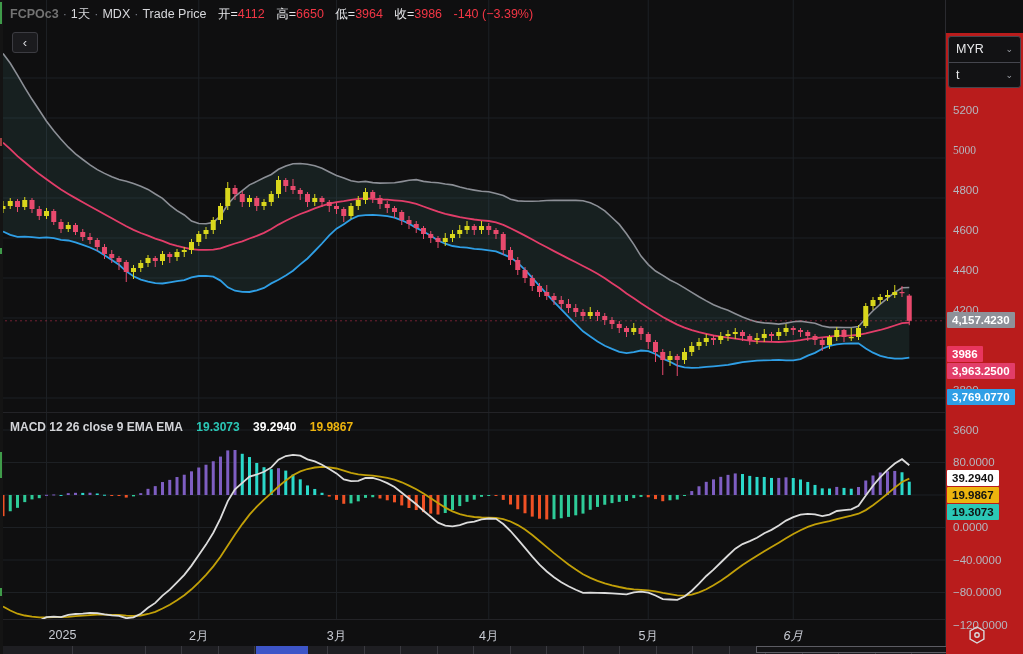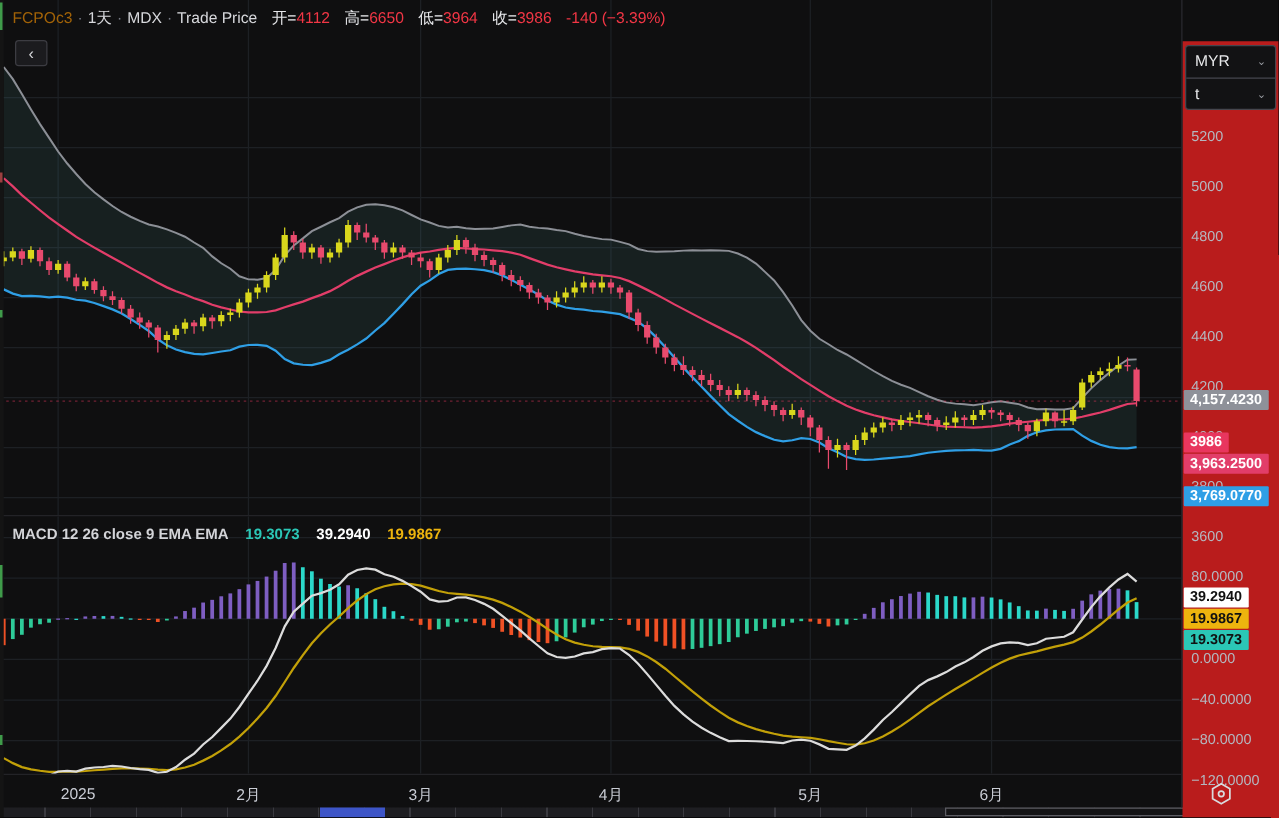--- a/index.html
+++ b/index.html
@@ -10,21 +10,21 @@
   .abs{position:absolute;}
   
   #left-strip{left:0;top:0;width:3px;height:654px;background:#141414;z-index:30;}
   .speck{position:absolute;left:0;width:2px;}
   
   #header-row{left:10px;top:6px;z-index:40;font-size:12.5px;white-space:nowrap;}
   #header-row .dot{color:#787b86;margin:0 4px;}
   #header-row .lbl{color:#e6e7ea;margin-left:8px;}
   #header-row .val{color:#f23645;}
   #header-row .chg{color:#f23645;margin-left:8px;}
-  .sym{color:#a16207;font-weight:normal;}
+  .sym{color:#737373;font-weight:bold;}
   #back-btn{left:12px;top:32px;width:26px;height:21px;background:#1b1b1e;border:1px solid #3c3c42;
             border-radius:3px;color:#d7d8dc;font-size:13px;line-height:19px;text-align:center;
             cursor:pointer;z-index:40;}
   #bb-row{left:10px;top:55px;z-index:40;font-size:12px;white-space:nowrap;}
   #bb-row .name{color:#d3d4d8;font-weight:bold;}
   #bb-row .v{margin-left:10px;}
   #macd-row{left:10px;top:420px;z-index:40;font-size:12px;white-space:nowrap;}
   #macd-row .name{color:#d3d4d8;font-weight:bold;}
   #macd-row .v{margin-left:10px;font-weight:bold;}
   
@@ -508,21 +508,21 @@
       <div class="cur-row">
         <span>MYR</span>
         <span class="chev">⌄</span>
       </div>
       <div class="cur-row">
         <span>t</span>
         <span class="chev">⌄</span>
       </div>
     </div>
   <span class="tick" style="top: 71px;">5200</span>
-      <span class="tick" style="top: 111px;">5000</span>
+      <span class="tick" style="top: 111px; font-family: Liberation Serif, serif;">5000</span>
       <span class="tick" style="top: 151px;">4800</span>
       <span class="tick" style="top: 191px;">4600</span>
       <span class="tick" style="top: 231px;">4400</span>
       <span class="tick" style="top: 271px;">4200</span>
       <span class="tick" style="top: 311px;">4000</span>
       <span class="tick" style="top: 351px;">3800</span>
       <span class="tick" style="top: 391px;">3600</span>
       <span class="tick" style="top: 423px;">80.0000</span>
       <span class="tick" style="top: 455.5px;">40.0000</span>
       <span class="tick" style="top: 488px;">0.0000</span>
@@ -537,21 +537,21 @@
       <div class="float-label" style="background: rgb(237, 180, 14); color: rgb(17, 17, 17); top: 454.313px;">19.9867</div>
       <div class="float-label" style="background: rgb(255, 255, 255); color: rgb(17, 17, 17); top: 437.313px;">39.2940</div>
     </div>
 
   <div id="time-axis" class="abs">
       <span class="month" style="left: 46.5px; margin-left: 16px;">2025</span>
       <span class="month" style="left: 198.75px;">2月</span>
       <span class="month" style="left: 336.5px;">3月</span>
       <span class="month" style="left: 488.75px;">4月</span>
       <span class="month" style="left: 648.25px;">5月</span>
-      <span class="month" style="left: 793.25px;">6月</span>
+      <span class="month" style="left: 793.25px; font-style: italic;">6月</span>
     </div>
 
   <div id="bottom-strip" class="abs">
     <div id="active-seg"></div>
     <div id="range-box"></div>
   </div>
 
   <svg id="gear" class="abs" width="22" height="22">
     <polygon points="11,3 17.9,7 17.9,15 11,19 4.1,15 4.1,7" fill="none" stroke="#d9dadd" stroke-width="1.4"></polygon>
     <circle cx="11" cy="11" r="2.2" fill="none" stroke="#d9dadd" stroke-width="1.4"></circle>

